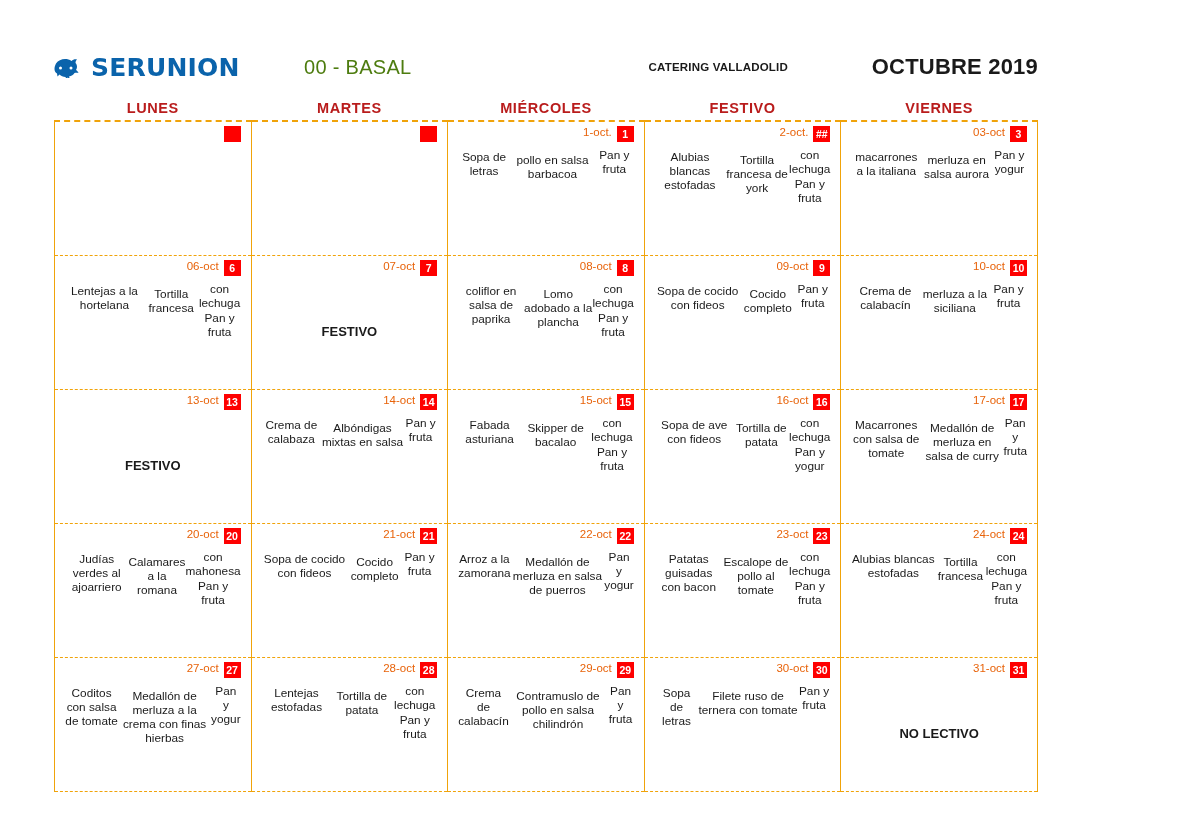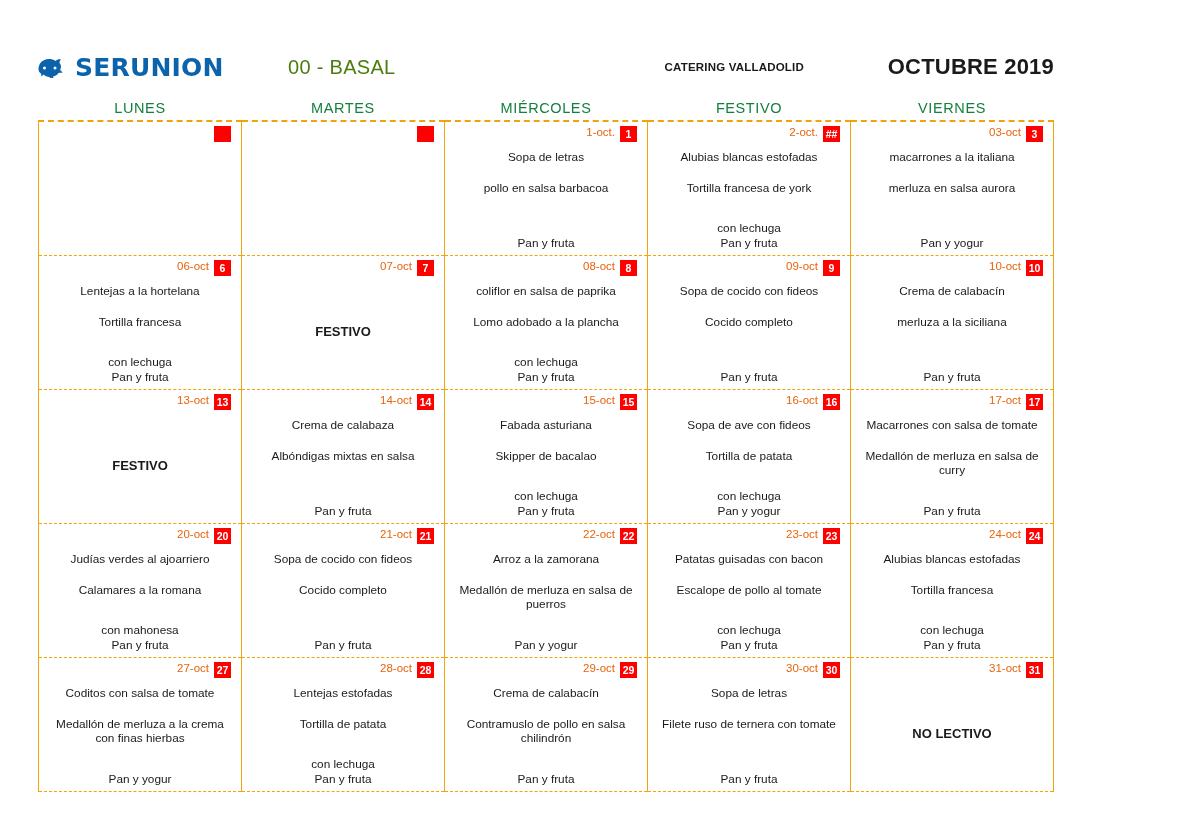--- a/index.html
+++ b/index.html
@@ -12,21 +12,21 @@
     height: 831px;
     font-family: "Liberation Sans", sans-serif;
     color: #1a1a1a;
     overflow: hidden;
   }
   .page {
     position: relative;
     width: 1092px;
     height: 831px;
     box-sizing: border-box;
-    padding: 0 38px;
+    padding: 0 54px;
   }
 
   
   .header {
     display: flex;
     align-items: center;
     height: 100px;
     padding-top: 34px;
     box-sizing: border-box;
   }
@@ -79,22 +79,22 @@
   .calendar {
     width: 100%;
     border-collapse: collapse;
     table-layout: fixed;
   }
   .calendar col { width: 20%; }
 
   .dayhead {
     text-align: center;
     font-size: 14.5px;
-    font-weight: normal;
-    color: #15803d;
+    font-weight: bold;
+    color: #b91c1c;
     letter-spacing: 0.6px;
     padding: 0 0 4px 0;
     border-bottom: 2px dashed #f0a30a;
     position: relative;
   }
 
   .cell {
     vertical-align: top;
     border-bottom: 1.5px dashed #f0a30a;
     border-right: 1.5px solid #f0a30a;
@@ -137,24 +137,23 @@
     text-align: center;
     padding: 0 2px;
     box-sizing: border-box;
     display: inline-block;
   }
   .daynum.blank { color: #fe0000; }
 
   .dishes {
     flex: 1 1 auto;
     display: flex;
-    flex-direction: column;
+    flex-direction: row;
     justify-content: flex-end;
     text-align: center;
-    gap: 8px;
   }
   .dish {
     font-size: 11.8px;
     line-height: 1.18;
     color: #1a1a1a;
     margin-top: 9px;
   }
   .dish.first-dish { margin-top: 6px; }
   .dish.small-gap { margin-top: 4px; }
   .dish.tight { margin-top: 1px; }

